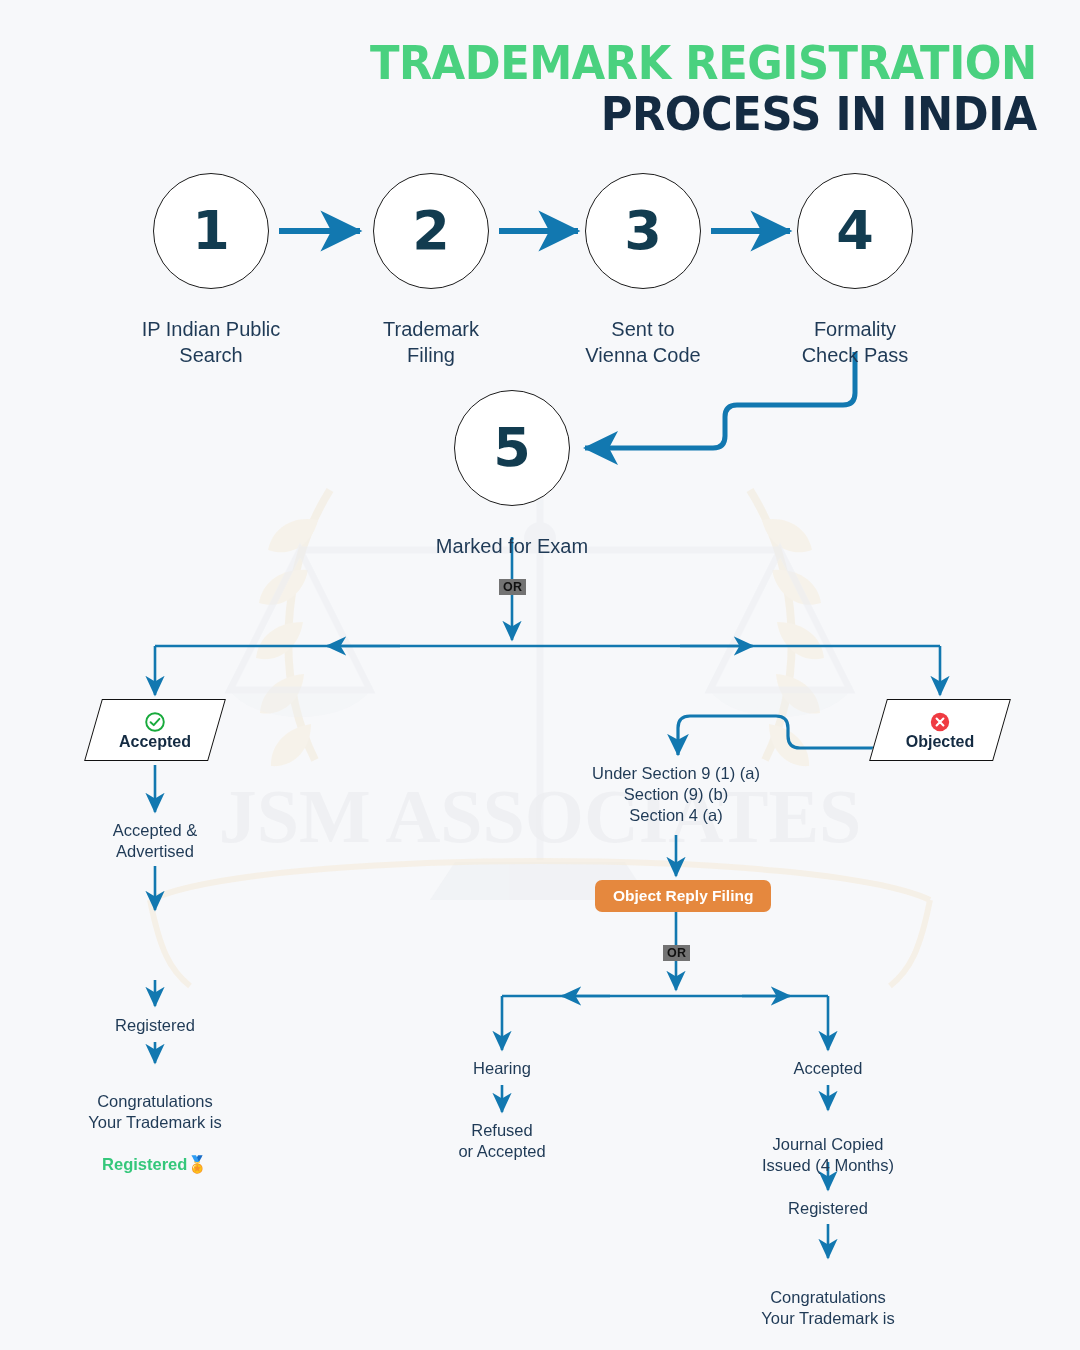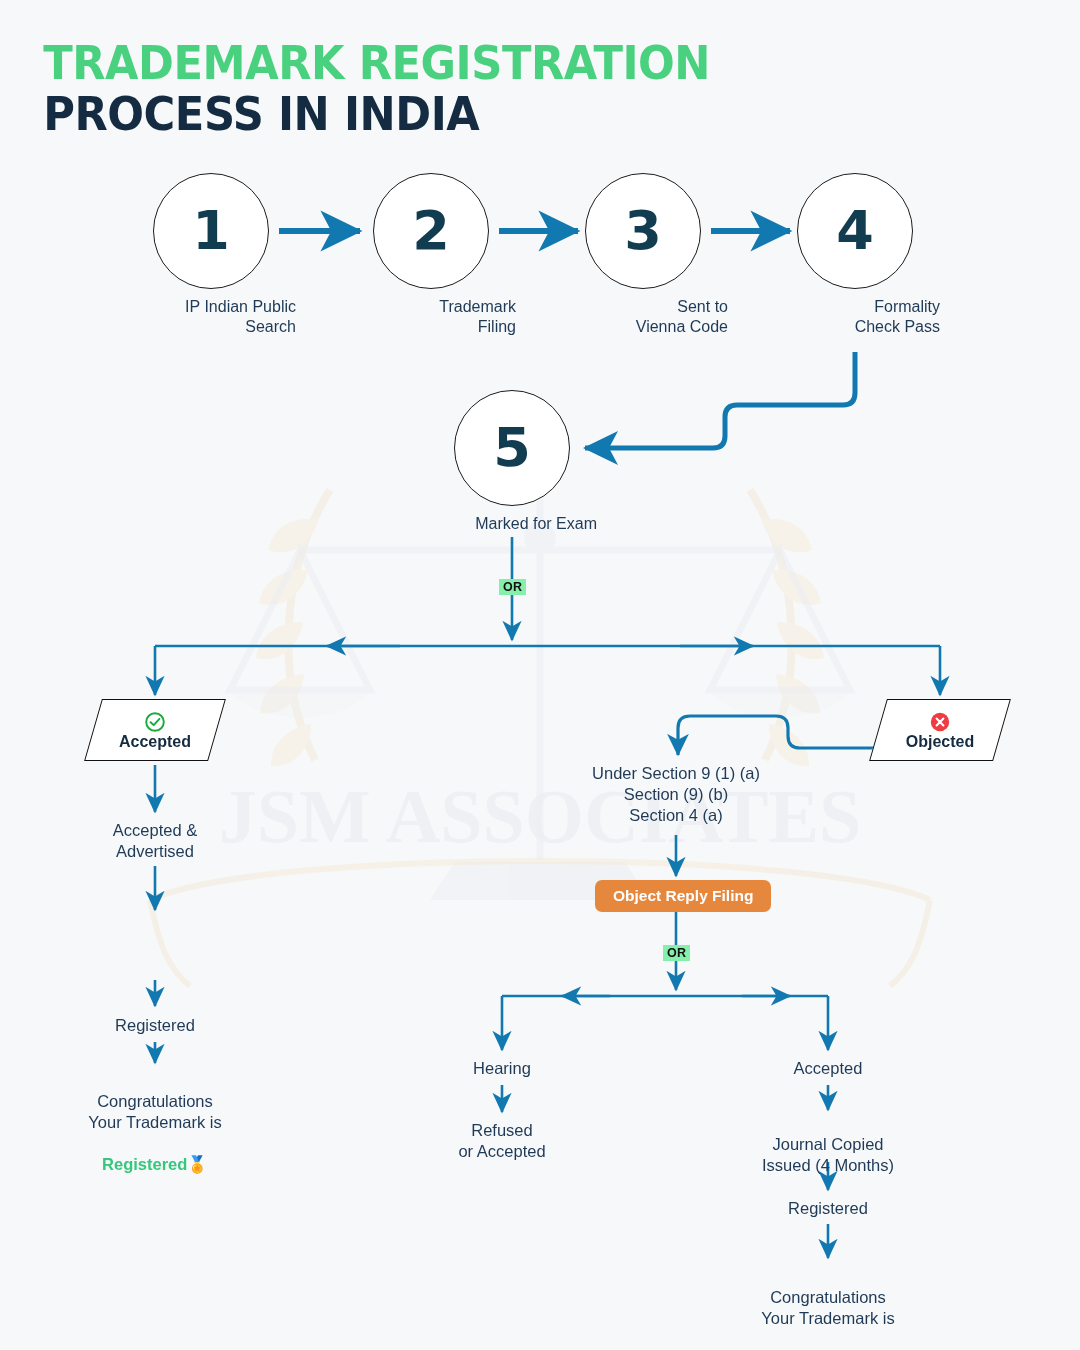--- a/index.html
+++ b/index.html
@@ -25,21 +25,21 @@
     width: 1080px; height: 560px;
     pointer-events: none;
     z-index: 0;
   }
 
   
   #title-block {
     position: absolute;
     left: 0; top: 38px;
     width: 1080px;
-    text-align: left;
+    text-align: right;
     z-index: 3;
   }
   .title-line {
     font-family: "DejaVu Sans", sans-serif;
     font-weight: bold;
     letter-spacing: -0.5px;
     line-height: 1.08;
     font-size: 47px;
     transform: scaleX(0.92);
   }
@@ -71,28 +71,27 @@
     display: flex;
     align-items: center;
     justify-content: center;
     font-family: "DejaVu Sans", sans-serif;
     font-size: 54px;
     font-weight: bold;
     color: #123c50;
     line-height: 1;
   }
   .step-label {
-    margin-top: 8px;
-    font-size: 16px;
+    margin-top: 28px;
+    font-size: 20px;
     line-height: 1.28;
     color: #1f3a56;
     white-space: pre-line;
     width: 170px;
     margin-left: -27px;
-    text-align: right;
   }
 
   
   .para-box {
     position: absolute;
     z-index: 2;
     width: 124px;
     height: 62px;
   }
   .para-shape {
@@ -138,21 +137,21 @@
     font-weight: bold;
   }
 
   
   .or-label {
     position: absolute;
     z-index: 2;
     font-size: 12.5px;
     font-weight: bold;
     color: #111111;
-    background: #86efac;
+    background: #737373;
     padding: 1px 4px;
     letter-spacing: 0.2px;
   }
 
   
   #object-reply-pill {
     position: absolute;
     z-index: 2;
     background: #e5883e;
     border-radius: 7px;

